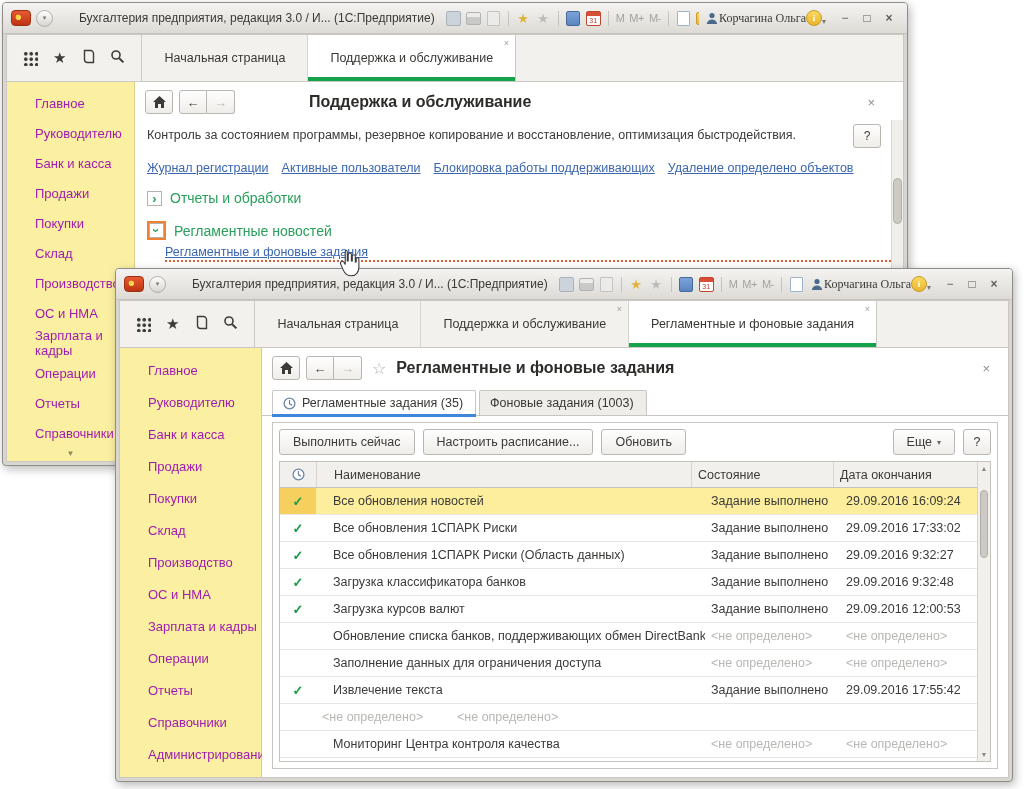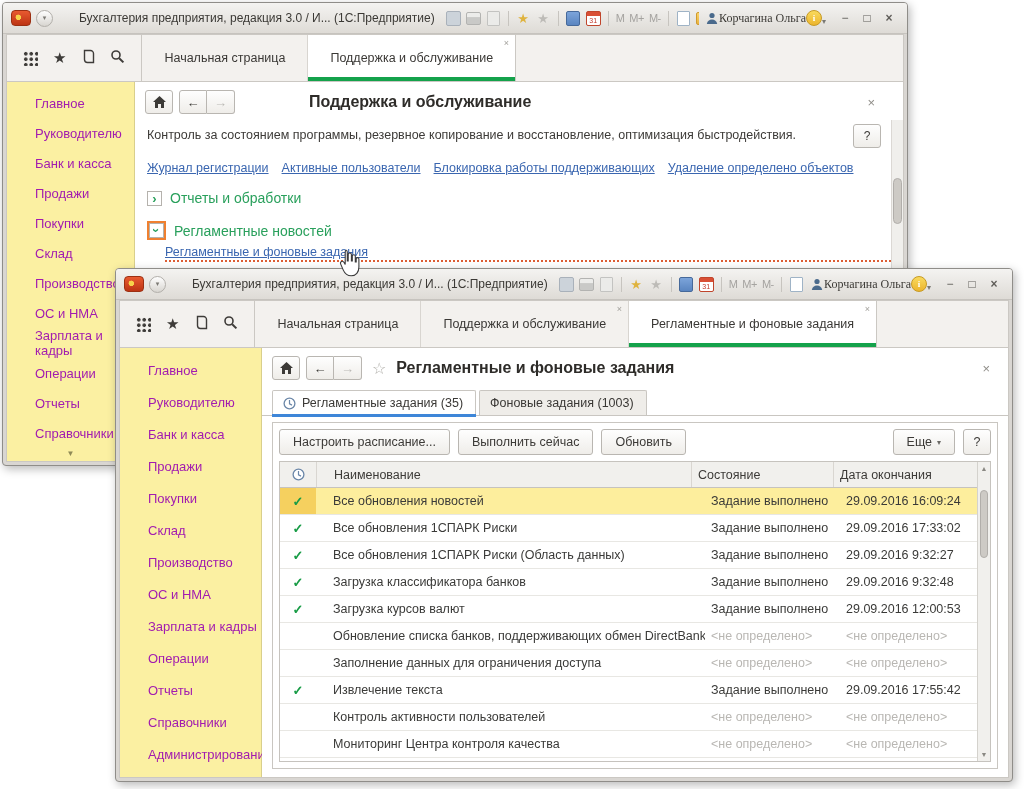--- a/index.html
+++ b/index.html
@@ -389,22 +389,22 @@
                   <path d="M6.5 3v3.8l2.5 1.3" stroke="#6b87a8" stroke-width="1.2" fill="none"></path>
                 </svg>
               <span>Регламентные задания (35)</span>
             </span>
             <span class="subtab">
               <span>Фоновые задания (1003)</span>
             </span>
           </div>
           <div class="panel">
             <div class="btnrow">
+              <span class="btn">Выполнить сейчас</span>
               <span class="btn">Настроить расписание...</span>
-              <span class="btn">Выполнить сейчас</span>
               <span class="btn">Обновить</span>
               <span class="ph-spacer"></span>
               <span class="btn">
                 <span>Еще</span>
                 <span class="dd">▾</span>
               </span>
               <span class="btn btn-help">?</span>
             </div>
             <div class="tbl">
               <div class="thead">
@@ -461,21 +461,20 @@
                 <span class="col-date">&lt;не определено&gt;</span>
               </div>
               <div class="trow">
                 <span class="col-check">✓</span>
                 <span class="col-name">Извлечение текста</span>
                 <span class="col-state">Задание выполнено</span>
                 <span class="col-date">29.09.2016 17:55:42</span>
               </div>
               <div class="trow undef">
                 <span class="col-check"></span>
-                <span class="col-name">Контроль активности пользователей</span>
                 <span class="col-state">&lt;не определено&gt;</span>
                 <span class="col-date">&lt;не определено&gt;</span>
               </div>
               <div class="trow undef">
                 <span class="col-check"></span>
                 <span class="col-name">Мониторинг Центра контроля качества</span>
                 <span class="col-state">&lt;не определено&gt;</span>
                 <span class="col-date">&lt;не определено&gt;</span>
               </div>
               <div class="trow undef">

